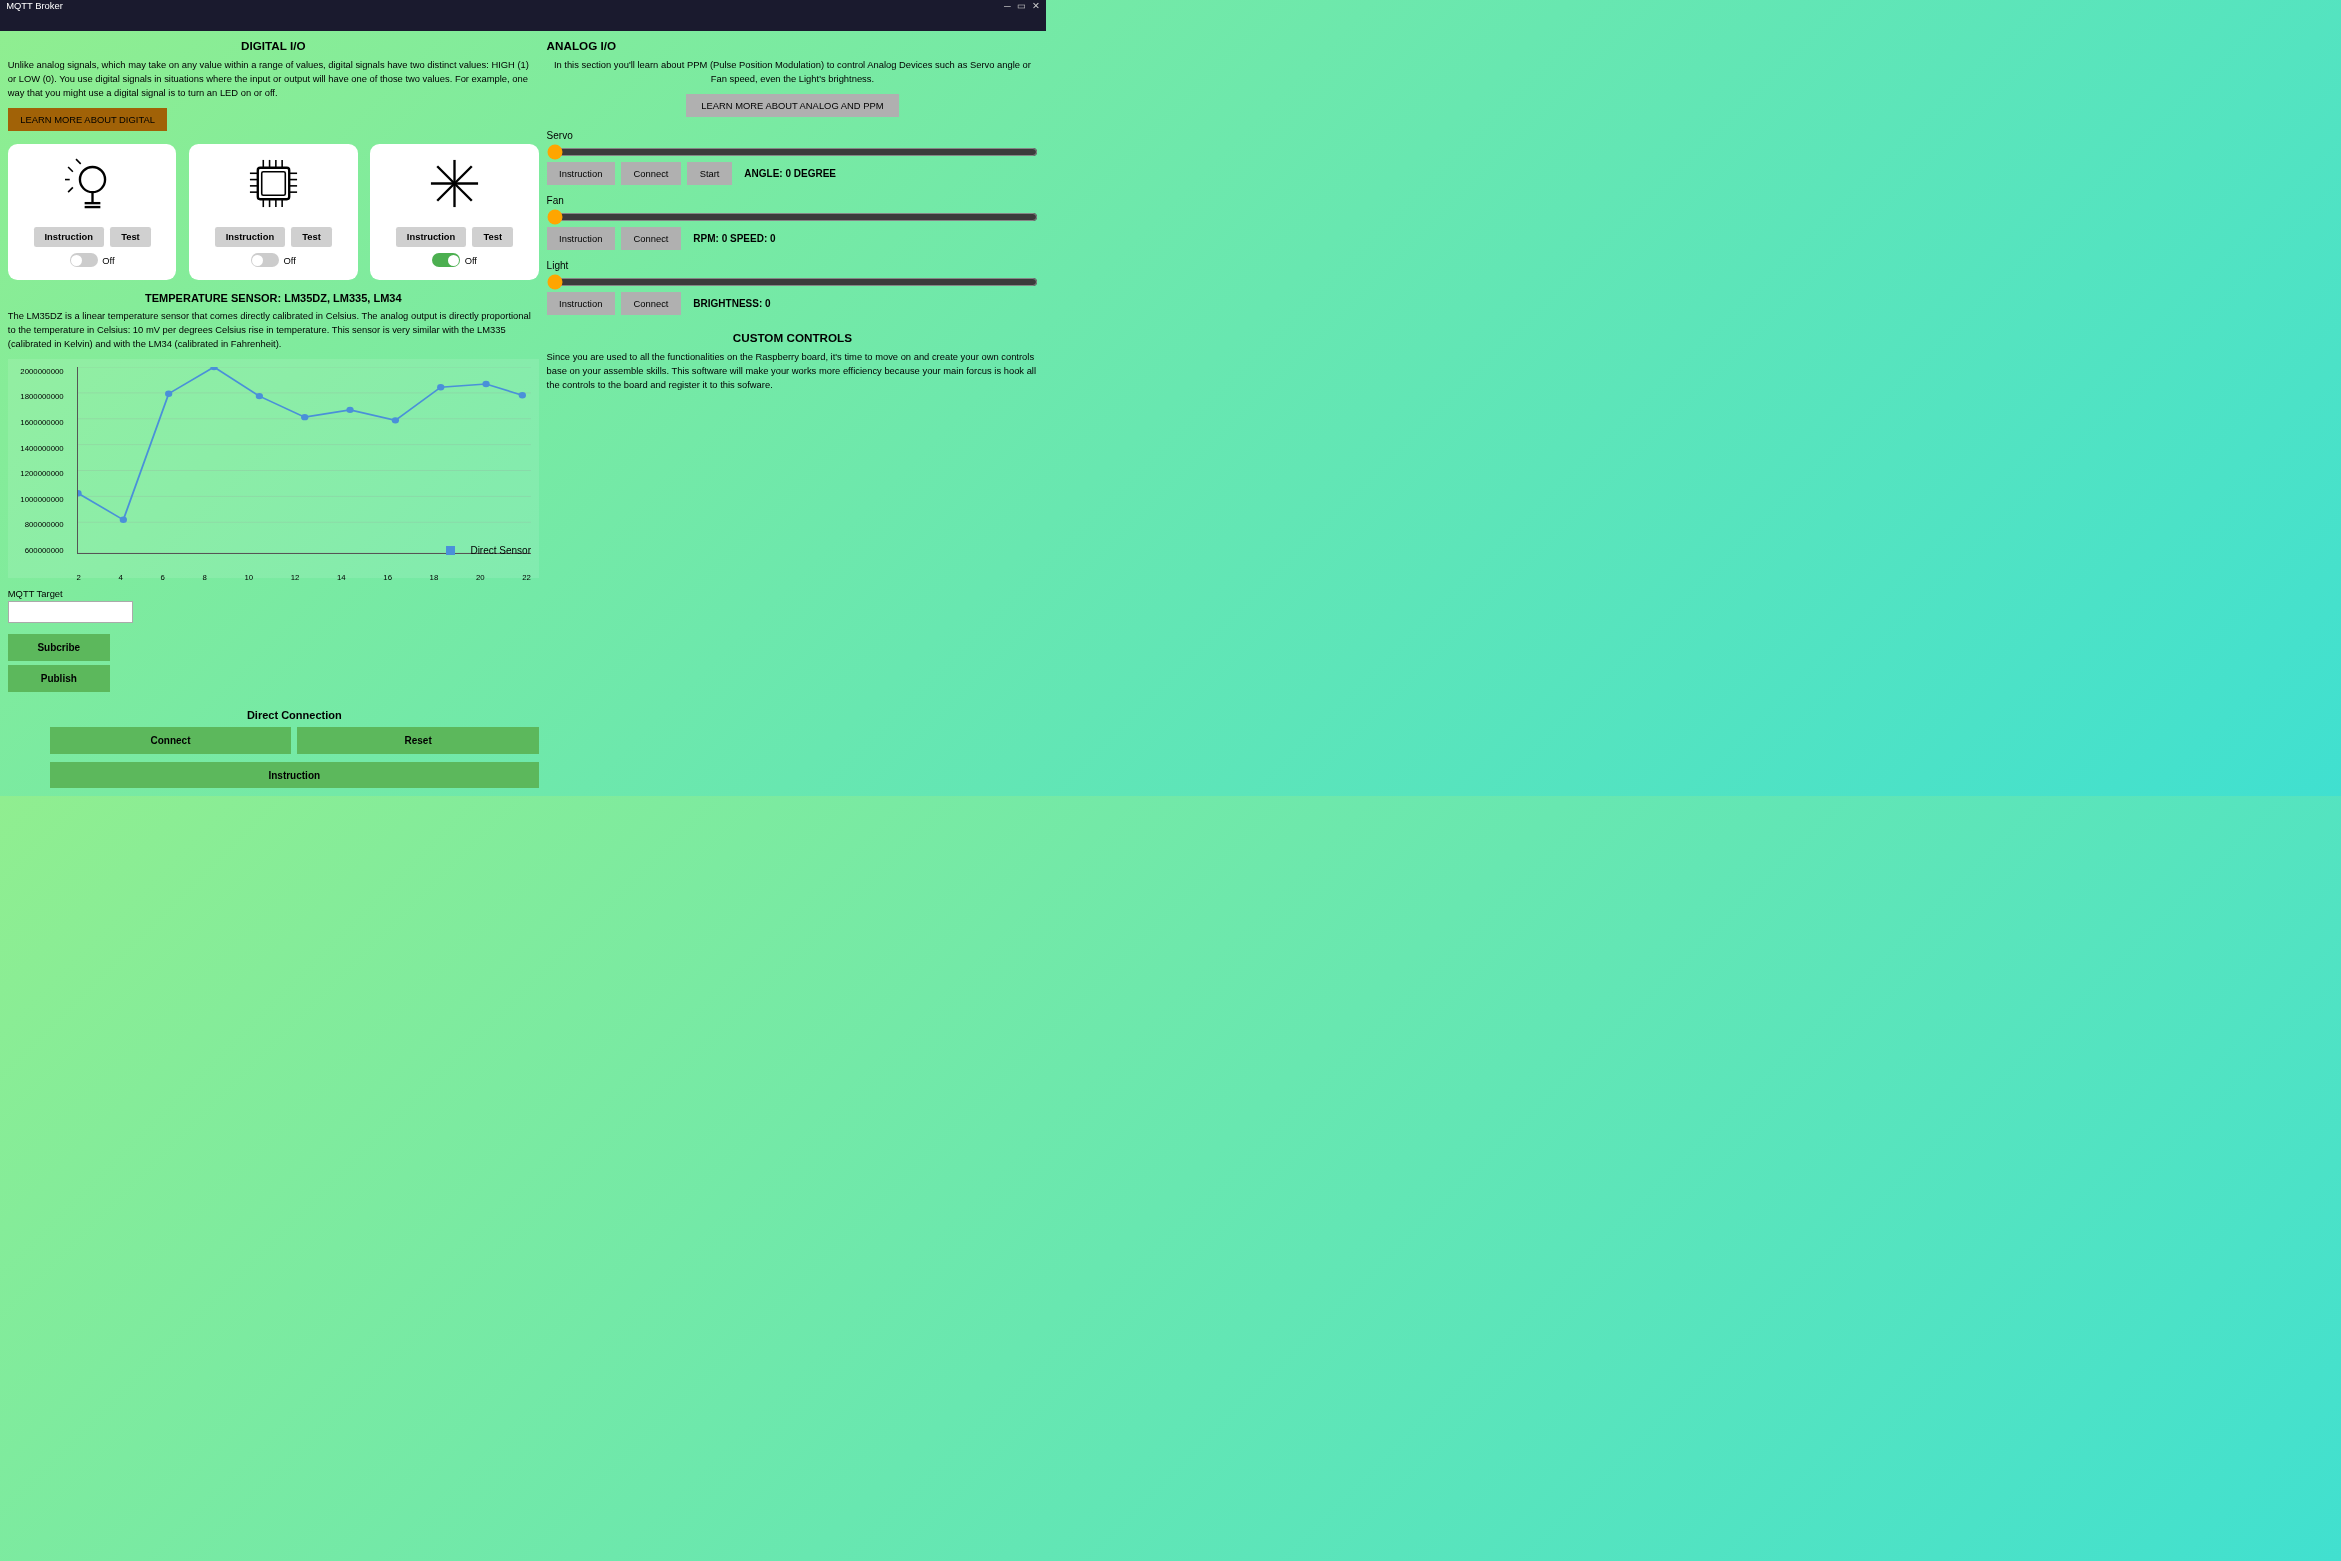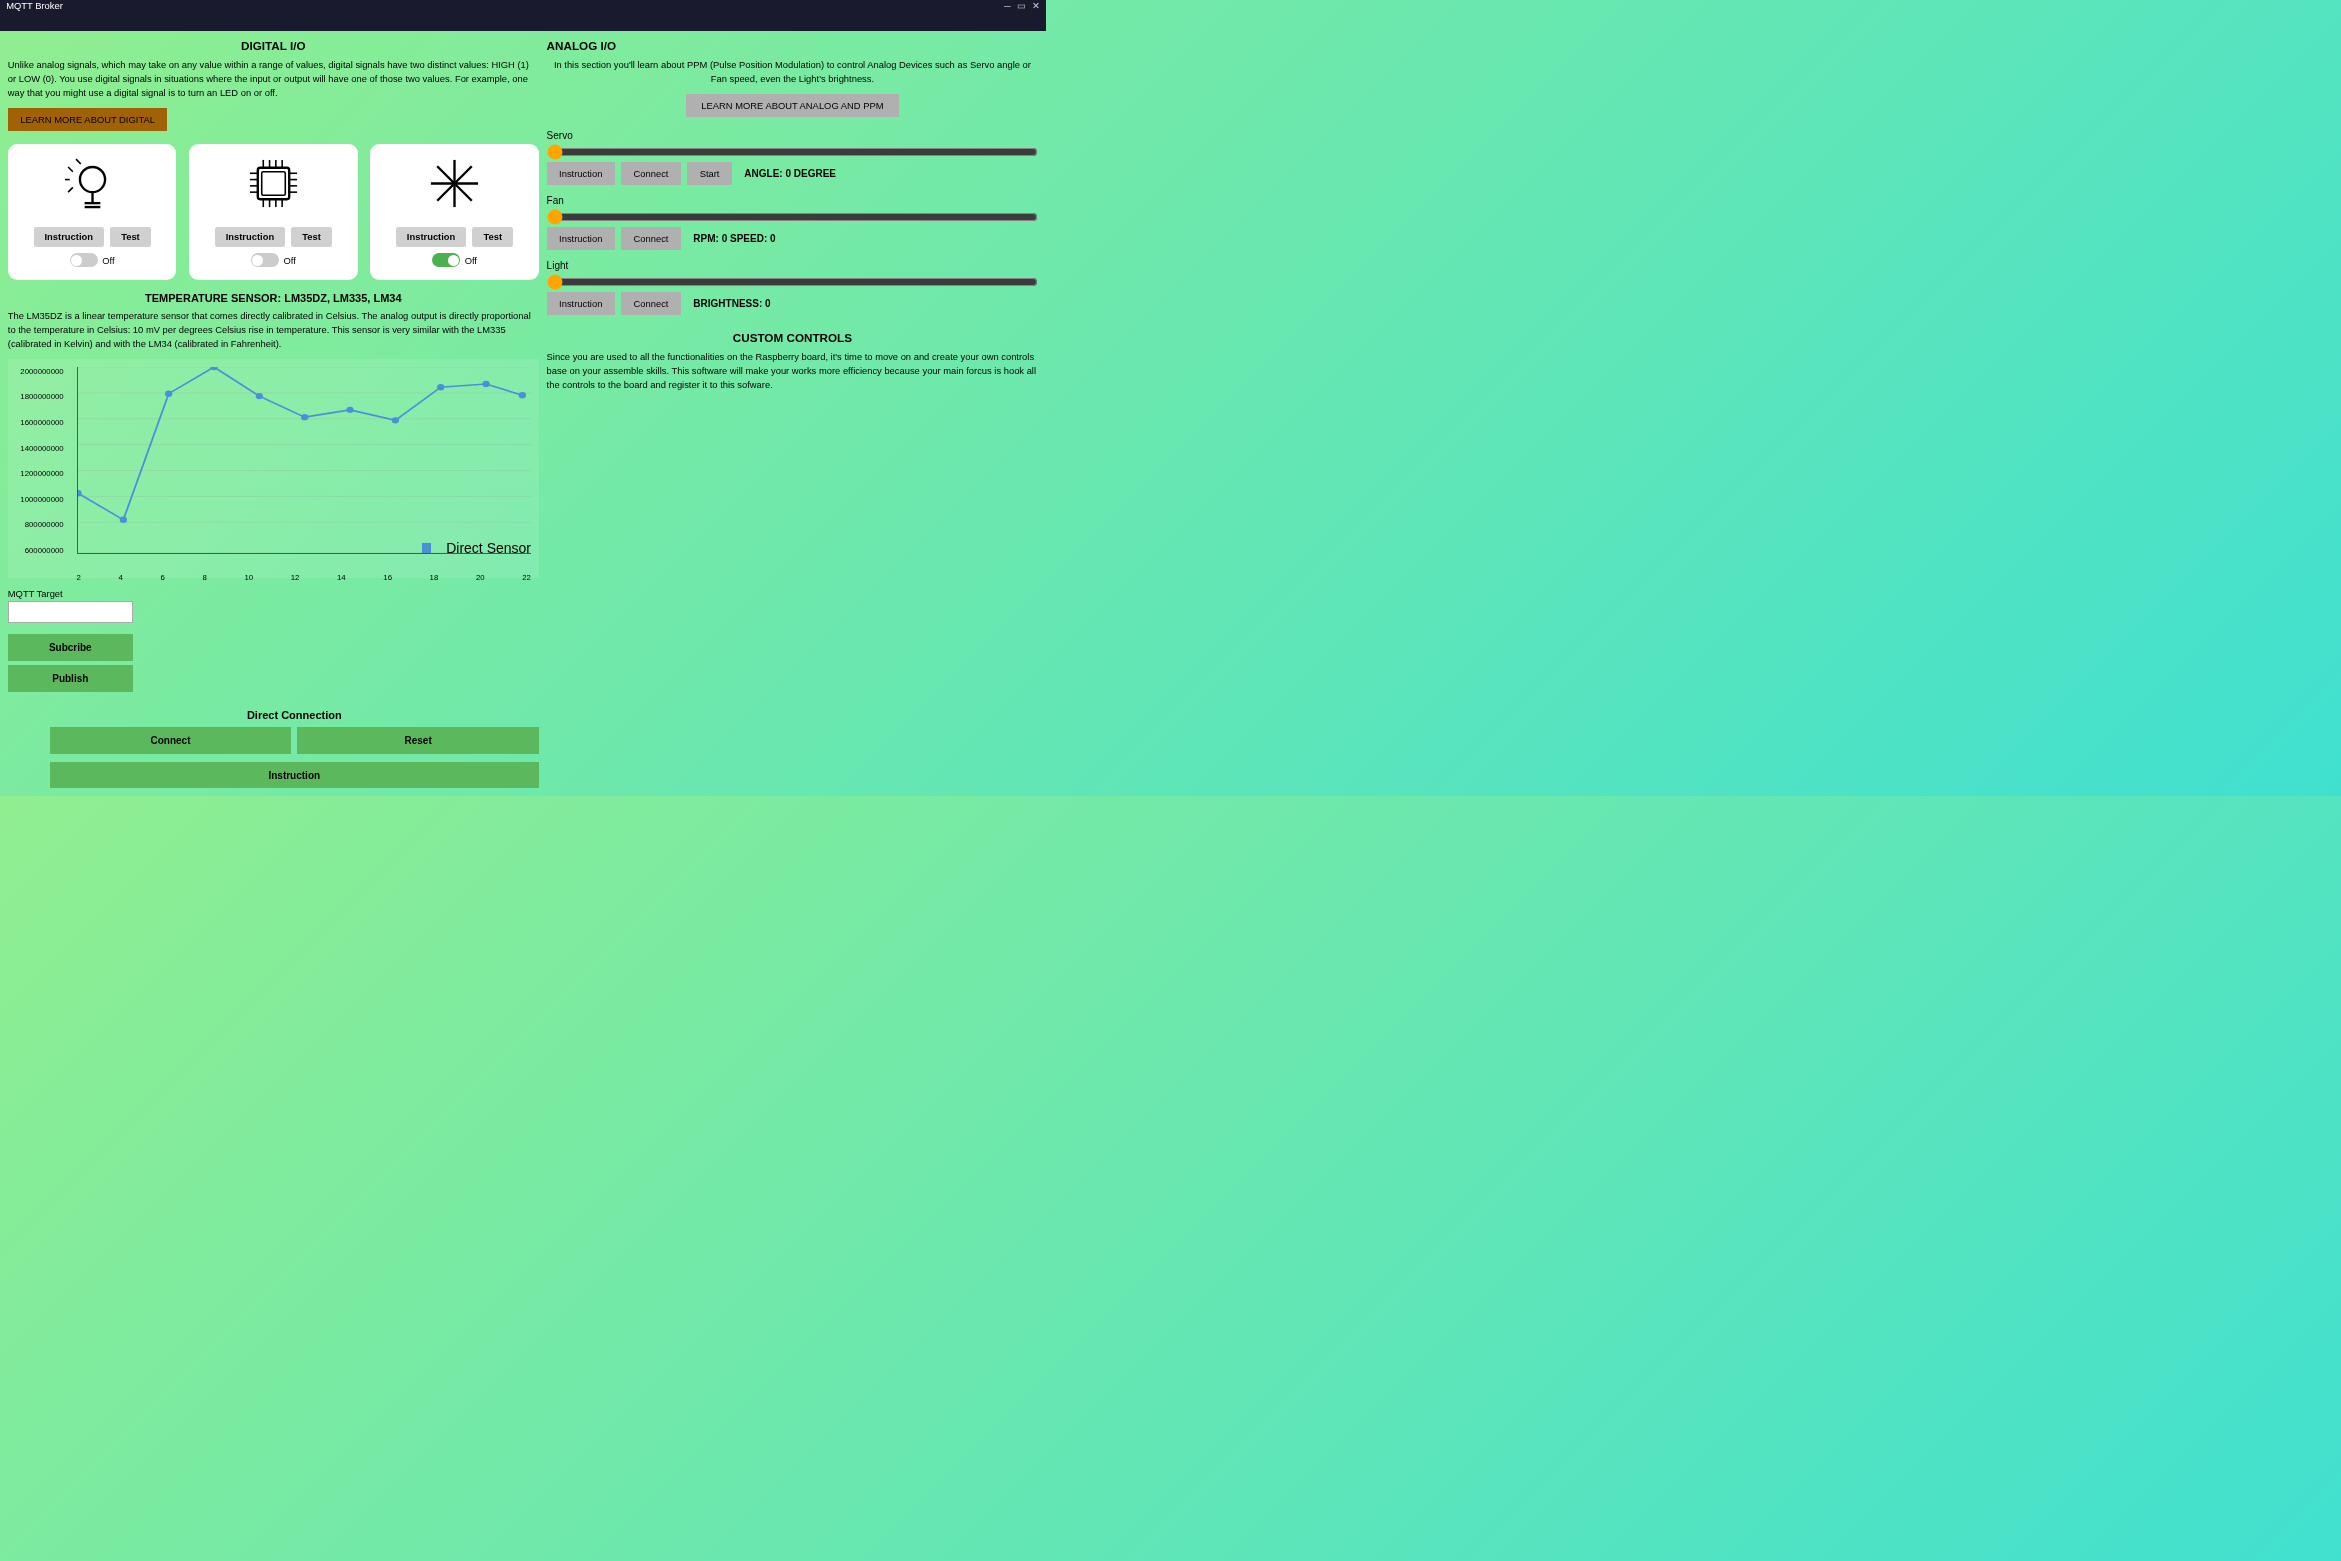--- a/index.html
+++ b/index.html
@@ -96,21 +96,21 @@
     .mqtt-label { font-size: 9.4px; margin-bottom: 2.3px; }
     .mqtt-input { padding: 4.7px 6.2px; border: 0.8px solid #aaa; font-size: 9.4px; width: 125px; }
     .mqtt-btn {
       background: #5cb85c;
       border: none;
       padding: 7.8px;
       color: #000;
       font-size: 10px;
       font-weight: bold;
       cursor: pointer;
-      width: 125px;
+      width: 102px;
       display: block;
       margin-bottom: 4.7px;
       text-align: center;
     }
     .type-label, .pin-label { font-size: 9.4px; margin-bottom: 2.3px; }
     .type-select { padding: 4.7px 6.2px; border: 0.8px solid #aaa; font-size: 9.4px; width: 78px; }
     .pin-input { padding: 4.7px 6.2px; border: 0.8px solid #aaa; font-size: 9.4px; width: 47px; }
     .add-btn {
       background: #888;
       border: none;
@@ -331,21 +331,21 @@
           <span>8</span>
           <span>10</span>
           <span>12</span>
           <span>14</span>
           <span>16</span>
           <span>18</span>
           <span>20</span>
           <span>22</span>
         </div>
 
-        <div style="position:absolute; bottom:22px; right:7.8px; display:flex; align-items:center; gap:15px; font-size:14px;">
+        <div style="position:absolute; bottom:22px; right:7.8px; display:flex; align-items:center; gap:15px; font-size:10px;">
           <div style="width:9.4px;height:9.4px;background:#4a90d9;"></div>
           <span>Direct Sensor</span>
         </div>
       </div>
     </div>
 
     <div class="mqtt-section" style="margin-top:9.4px; display:flex; gap:12.5px;">
       <div style="flex:0 0 156px;">
         <div class="mqtt-label">MQTT Target</div>
         <input class="mqtt-input" type="text" placeholder="" style="">

